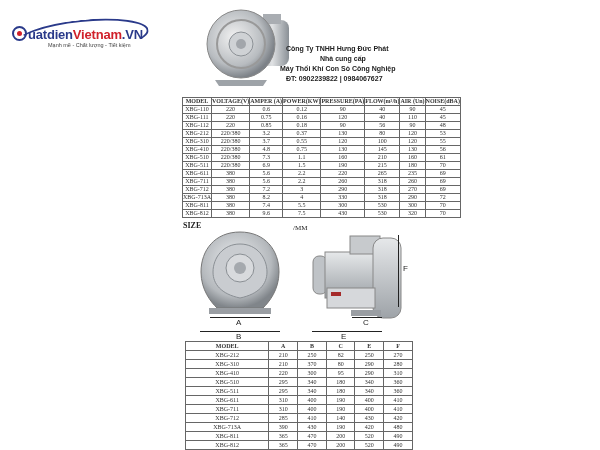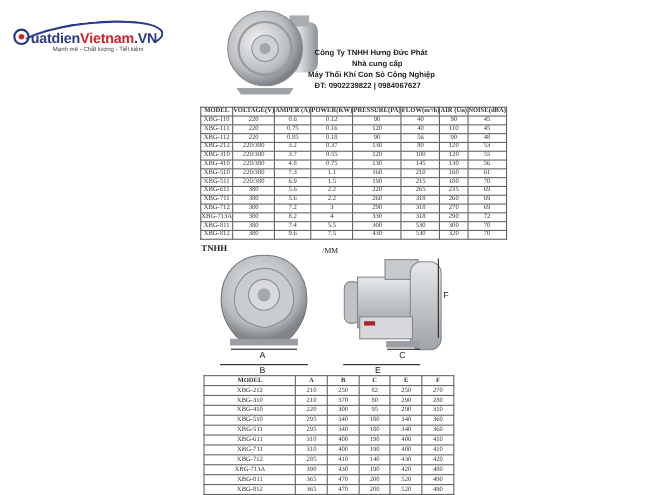--- a/index.html
+++ b/index.html
@@ -217,21 +217,21 @@
         <td>9.6</td>
         <td>7.5</td>
         <td>430</td>
         <td>530</td>
         <td>320</td>
         <td>70</td>
       </tr>
     </tbody>
 </table>
 
-<div class="size-label">TNHH</div>
+<div class="size-label">SIZE</div>
 <div class="mm-label">/MM</div>
 
 <svg style="position:absolute;left:195px;top:228px;width:90px;height:92px" viewBox="0 0 90 92">
   <defs>
     <radialGradient id="g3" cx="45%" cy="40%" r="60%">
       <stop offset="0%" stop-color="#eef0f2"></stop>
         <stop offset="75%" stop-color="#b5b9bd"></stop>
         <stop offset="100%" stop-color="#80858a"></stop>
     </radialGradient>
   </defs>

